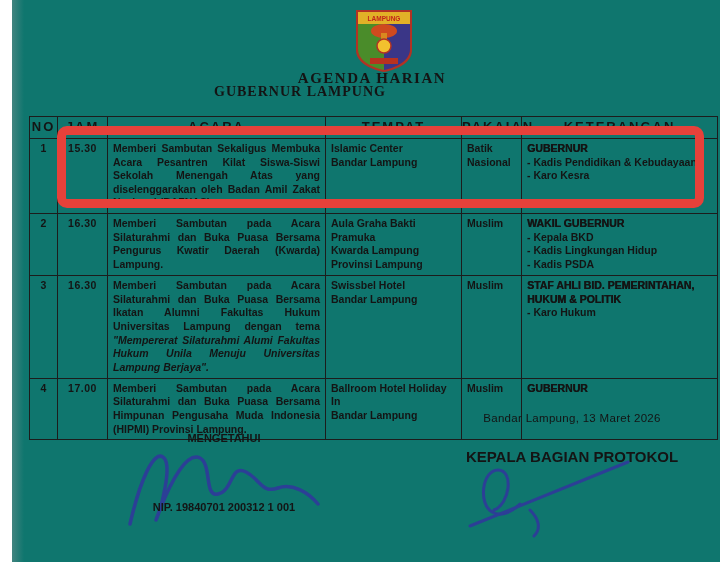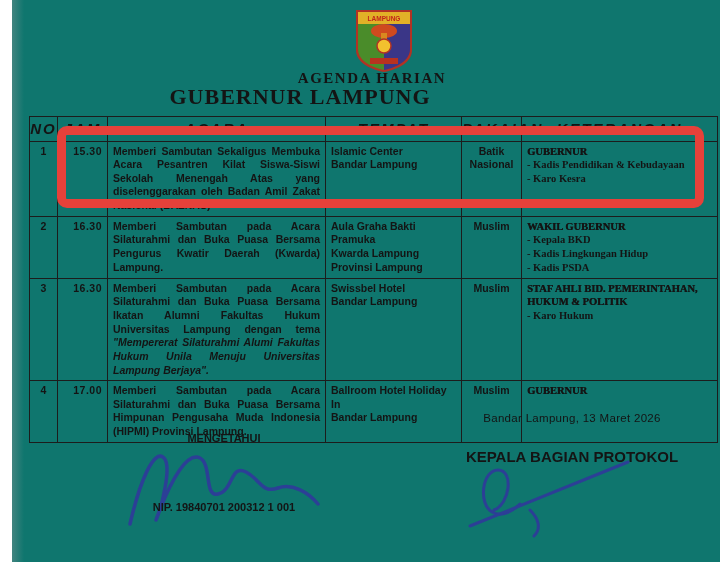--- a/index.html
+++ b/index.html
@@ -14,43 +14,43 @@
     pointer-events:none;
   }
   
   .logo { position:absolute; left:341px; top:8px; width:62px; height:64px; }
   .title-small{
     position:absolute; left:0; top:70px; width:720px; text-align:center;
     font-family:"Liberation Serif", serif; font-size:15px; font-weight:bold; letter-spacing:1.5px;
   }
   .title-large{
     position:absolute; left:0; top:84px; width:576px; text-align:center;
-    font-family:"Liberation Serif", serif; font-size:22px; font-weight:bold; letter-spacing:1px;
+    font-family:"Liberation Serif", serif; font-size:14px; font-weight:bold; letter-spacing:1px;
   }
   .meta{ position:absolute; left:28px; top:81px; font-size:11px; font-weight:bold; line-height:14px; }
   .meta-row{ display:flex; }
   .meta-label{ width:86px; letter-spacing:.5px; }
   .meta-value.wide{ letter-spacing:3.5px; }
   .meta-value{ letter-spacing:.5px; }
   
   table.agenda{
     position:absolute; left:17px; top:116px; width:688px;
     border-collapse:collapse; table-layout:fixed;
     font-size:10.5px; font-weight:bold; line-height:1.3;
   }
   table.agenda th, table.agenda td{ border:1px solid #1c1c1c; vertical-align:top; padding:3px 5px; }
-  table.agenda th{ font-size:15px; letter-spacing:2px; padding:2px 0; text-align:center;font-style:italic; }
+  table.agenda th{ font-size:13px; letter-spacing:2px; padding:2px 0; text-align:center; }
   th.w-sp{ letter-spacing:4px; }
   td.c-no{ text-align:center; padding-top:5px; }
-  td.c-jam{ text-align:right; padding-left:9px; padding-top:5px; letter-spacing:.5px; }
+  td.c-jam{ text-align:center; padding-left:9px; padding-top:5px; letter-spacing:.5px; }
   td.c-acara{ text-align:justify; }
   td.c-acara .it{ font-style:italic; }
   td.c-tempat{ text-align:left; white-space:pre-line; }
-  td.c-pakaian{ text-align:center; white-space:pre-line; }
-  td.c-ket{ text-align:left;font-family:Liberation Serif, serif; }
+  td.c-pakaian{ text-align:left; white-space:pre-line; }
+  td.c-ket{ text-align:left; }
   .kt-title{ white-space:pre-line; text-shadow:.4px 0 0 currentColor; }
   .kt-items{ white-space:pre-line; }
   
   .red-box{
     position:absolute; left:45px; top:126px; width:647px; height:82px;
     border:9px solid #e6413a; border-radius:10px; pointer-events:none;
   }
   
   .place-date{ position:absolute; left:410px; top:412px; width:300px; text-align:center;
     font-size:11.5px; font-weight:normal; letter-spacing:.3px; }

